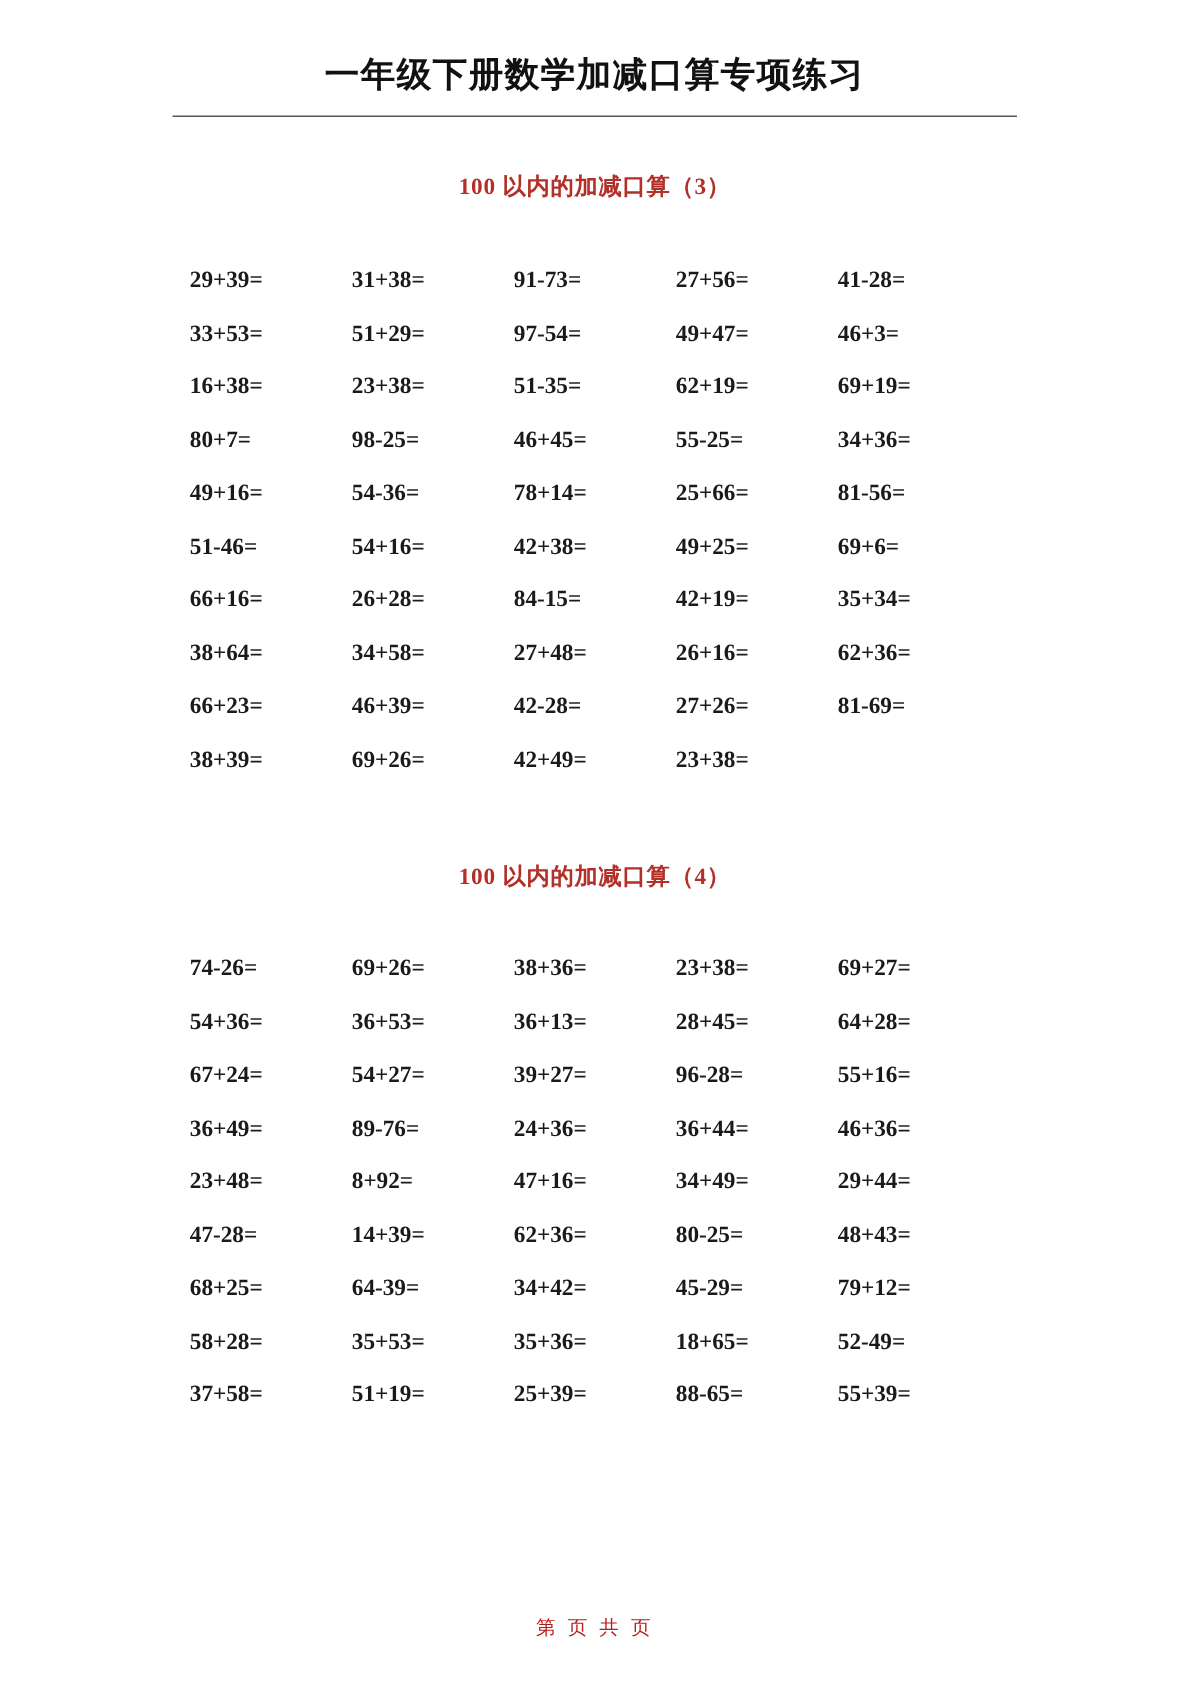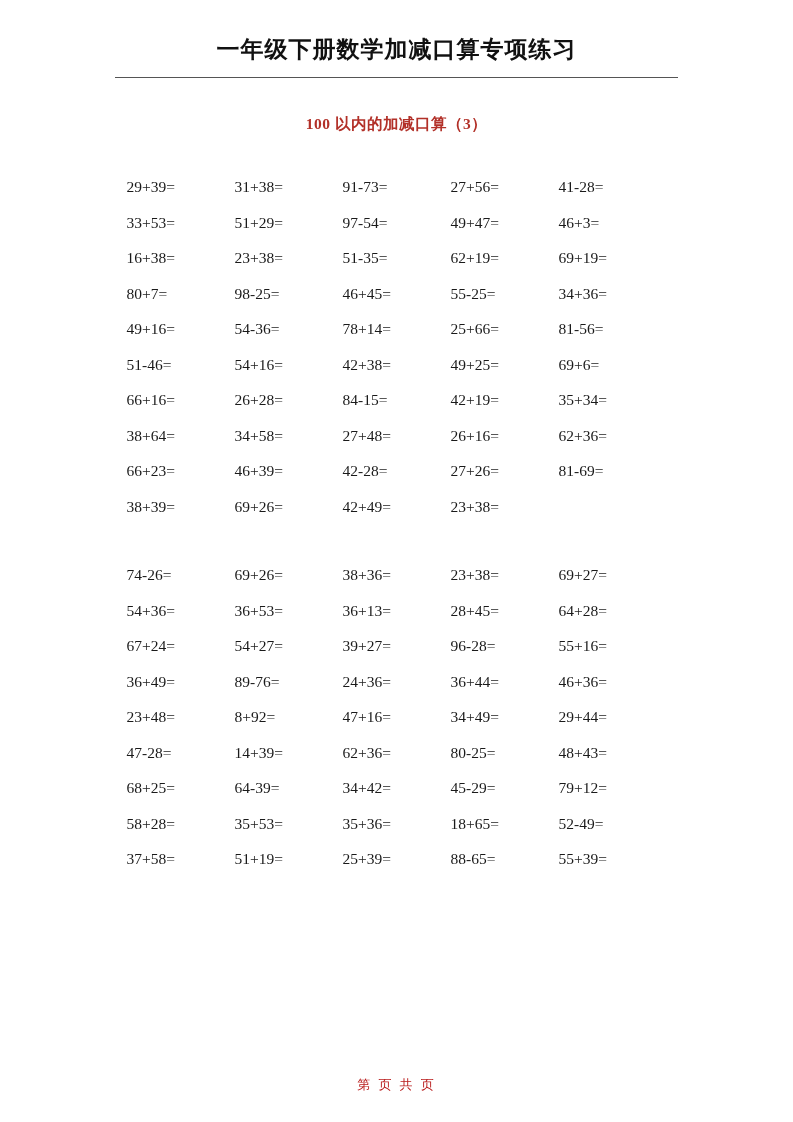--- a/index.html
+++ b/index.html
@@ -52,20 +52,21 @@
   .section-1 .section-title { padding-top: 36px; }
   .section-2 .section-title { padding-top: 50px; }
 
   .grid {
     display: grid;
     grid-template-columns: repeat(5, 1fr);
     width: 540px;
     margin: 0 auto;
     padding-top: 34px;
     row-gap: 0;
+    font-weight: bold;
   }
   .cell {
     font-family: "Liberation Serif", serif;
     font-size: 15.5px;
     color: #1a1a1a;
     height: 35.5px;
     line-height: 35.5px;
     white-space: nowrap;
     text-align: left;
   }
@@ -140,20 +141,21 @@
         <div class="cell">27+26=</div>
         <div class="cell">81-69=</div>
         <div class="cell">38+39=</div>
         <div class="cell">69+26=</div>
         <div class="cell">42+49=</div>
         <div class="cell">23+38=</div>
       </div>
   </div>
 
   <div class="section section-2">
+    <div class="section-title">100 以内的加减口算（4）</div>
     <div class="grid" id="grid-1">
         <div class="cell">74-26=</div>
         <div class="cell">69+26=</div>
         <div class="cell">38+36=</div>
         <div class="cell">23+38=</div>
         <div class="cell">69+27=</div>
         <div class="cell">54+36=</div>
         <div class="cell">36+53=</div>
         <div class="cell">36+13=</div>
         <div class="cell">28+45=</div>

